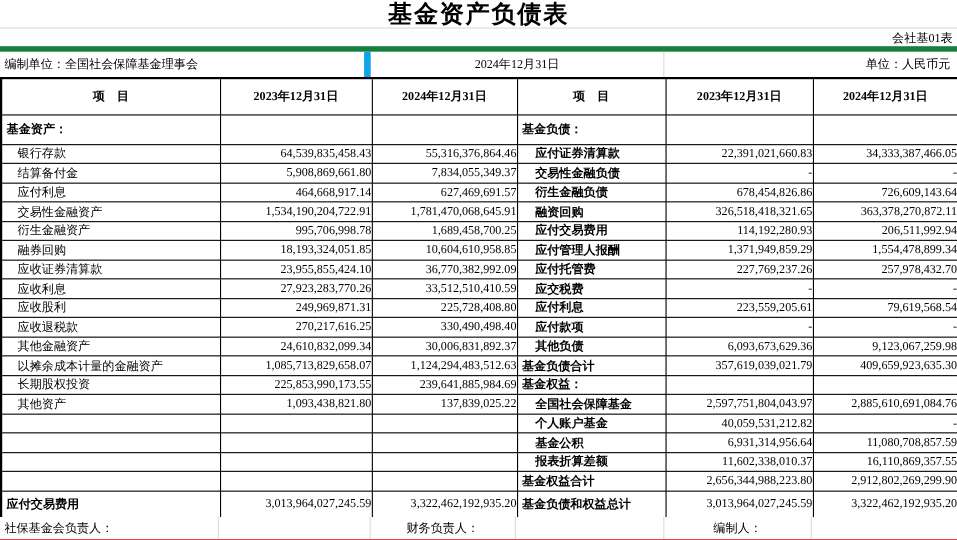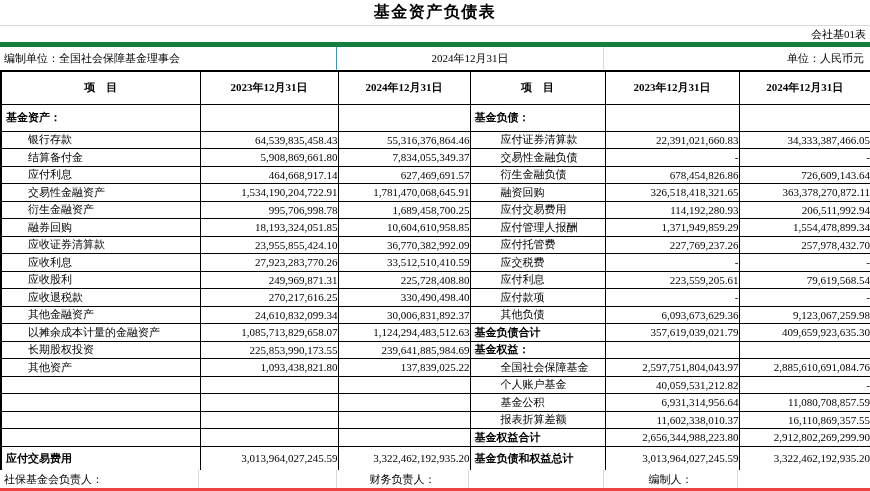--- a/index.html
+++ b/index.html
@@ -7,31 +7,31 @@
   body {
     width:870px; height:491px; overflow:hidden;
     font-family:"Liberation Serif","DejaVu Serif",serif;
     color:#000;
   }
   .page { position:relative; width:870px; height:491px; background:#fff; overflow:hidden; }
 
   
   .title-row {
     height:26px; display:flex; align-items:center; justify-content:center;
-    font-size:16px; font-weight:bold; letter-spacing:1.5px;
+    font-size:22px; font-weight:bold; letter-spacing:1.5px;
     border-bottom:1px solid #d9d9d9;
   }
   .code-row {
     height:21px; display:flex; align-items:center; justify-content:flex-end;
     padding-right:4px; font-size:11px;
     border-bottom:5px solid #15803d;
   }
   .prep-row { height:23px; display:flex; font-size:11px; }
   .prep-cell { display:flex; align-items:center; height:100%; }
-  .prep-cell.c1 { width:337px; padding-left:4px; border-right:1px solid #0ea5e9; }
+  .prep-cell.c1 { width:337px; padding-left:4px; border-right:6px solid #0ea5e9; }
   .prep-cell.c2 { width:267px; justify-content:center; border-right:1px solid #d9d9d9; }
   .prep-cell.c3 { width:266px; justify-content:flex-end; padding-right:6px;text-align:center; }
 
   
   .table-wrap { width:870px; height:400px; overflow:hidden; }
   table.balance {
     width:870px; height:400px;
     border-collapse:collapse; table-layout:fixed;
     border:2px solid #000;
   }
@@ -39,29 +39,29 @@
     border:1px solid #000; overflow:hidden; white-space:nowrap;
     font-weight:normal; padding:0;
   }
   table.balance th {
     height:33px; font-size:11px; font-weight:bold; text-align:center;
   }
   tr.h-section { height:27px;margin-top:20px; }
   tr.h-data { height:17.5px; }
   tr.h-total { height:25px; }
   td.lbl { font-size:11px; text-align:left; }
-  td.lbl.item { padding-left:26px; }
-  td.lbl.item.r { padding-left:30px; }
+  td.lbl.item { padding-left:14px; }
+  td.lbl.item.r { padding-left:16px;font-weight:bold; }
   td.lbl.section, td.lbl.total { padding-left:4px; font-weight:bold; }
   td.lbl.blank { padding-left:4px; }
   td.num { font-size:11px; text-align:right; padding-right:5px; }
   td.num.bold { font-weight:normal; }
 
   
-  .sig-row { height:21px; display:flex; font-size:11px; border-bottom:3px solid #ef4444; }
+  .sig-row { height:21px; display:flex; font-size:11px; border-bottom:1px solid #ef4444; }
   .sig-cell { display:flex; align-items:center; height:100%; border-right:1px solid #d9d9d9; }
   .sig-cell:last-child { border-right:none; }
   .sig-cell.s0 { width:199px; padding-left:4px; }
   .sig-cell.s1 { width:138px; }
   .sig-cell.s2 { width:132px; justify-content:center; }
   .sig-cell.s3 { width:135px; }
   .sig-cell.s4 { width:134px; justify-content:center; }
   .sig-cell.s5 { width:132px; }
 </style>
 </head>

